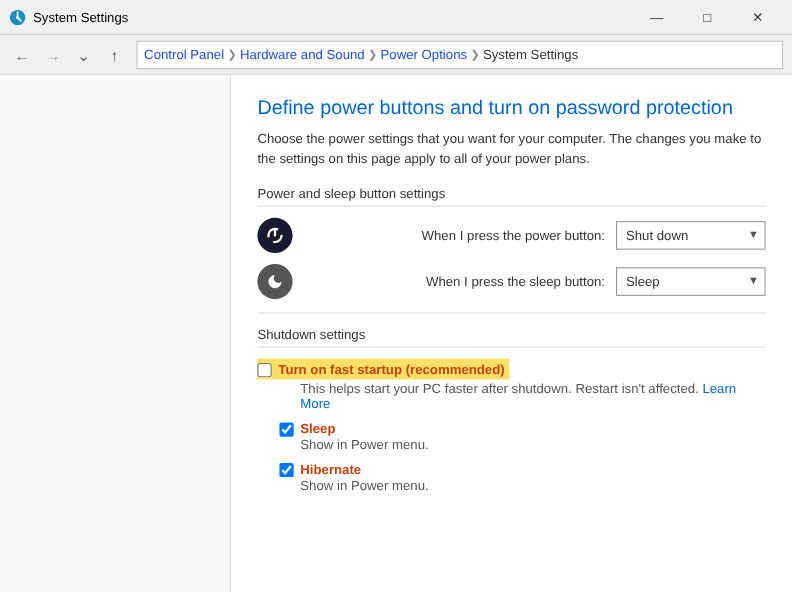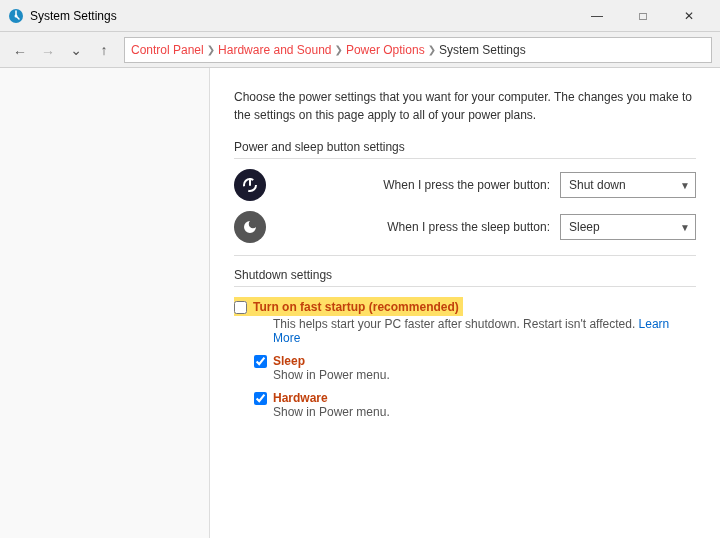--- a/index.html
+++ b/index.html
@@ -66,21 +66,21 @@
       margin-left: 4px;
       font-size: 12px;
       color: #000;
     }
     .breadcrumb-sep {
       color: #888;
       margin: 0 3px;
       font-size: 10px;
     }
     .breadcrumb-link {
-      color: #ef4444;
+      color: #1d4ed8;
       cursor: pointer;
       text-decoration: none;
     }
     .breadcrumb-current {
       color: #333;
     }
 
     
     .main-content {
       display: flex;
@@ -284,20 +284,21 @@
     <span class="breadcrumb-sep">❯</span>
     <span class="breadcrumb-current">System Settings</span>
   </div>
 </div>
 
 <div class="main-content">
 
   <div class="sidebar"></div>
 
   <div class="content">
+    <h1 class="page-title">Define power buttons and turn on password protection</h1>
     <p class="page-description">Choose the power settings that you want for your computer. The changes you make to the settings on this page apply to all of your power plans.</p>
 
     <div class="section-header">Power and sleep button settings</div>
 
     <div class="button-setting-row">
       <div class="power-icon">
         <svg viewBox="0 0 18 18" fill="none">
           <circle cx="9" cy="9" r="6" stroke="white" stroke-width="2" stroke-dasharray="14 6" stroke-dashoffset="3"></circle>
           <line x1="9" y1="3" x2="9" y2="9" stroke="white" stroke-width="2" stroke-linecap="round"></line>
         </svg>
@@ -353,21 +354,21 @@
       <div style="display: flex; align-items: center; padding-left: 20px;">
         <input type="checkbox" class="checkbox-input" checked="" style="">
         <span class="checkbox-label bold">Sleep</span>
       </div>
       <div class="sub-description">Show in Power menu.</div>
     </div>
 
     <div style="margin-bottom: 2px;">
       <div style="display: flex; align-items: center; padding-left: 20px;">
         <input type="checkbox" class="checkbox-input" checked="" style="">
-        <span class="checkbox-label bold">Hardware</span>
+        <span class="checkbox-label bold">Hibernate</span>
       </div>
       <div class="sub-description">Show in Power menu.</div>
     </div>
 
     <div style="margin-bottom: 2px;">
     </div>
 
   </div>
 </div>
 

